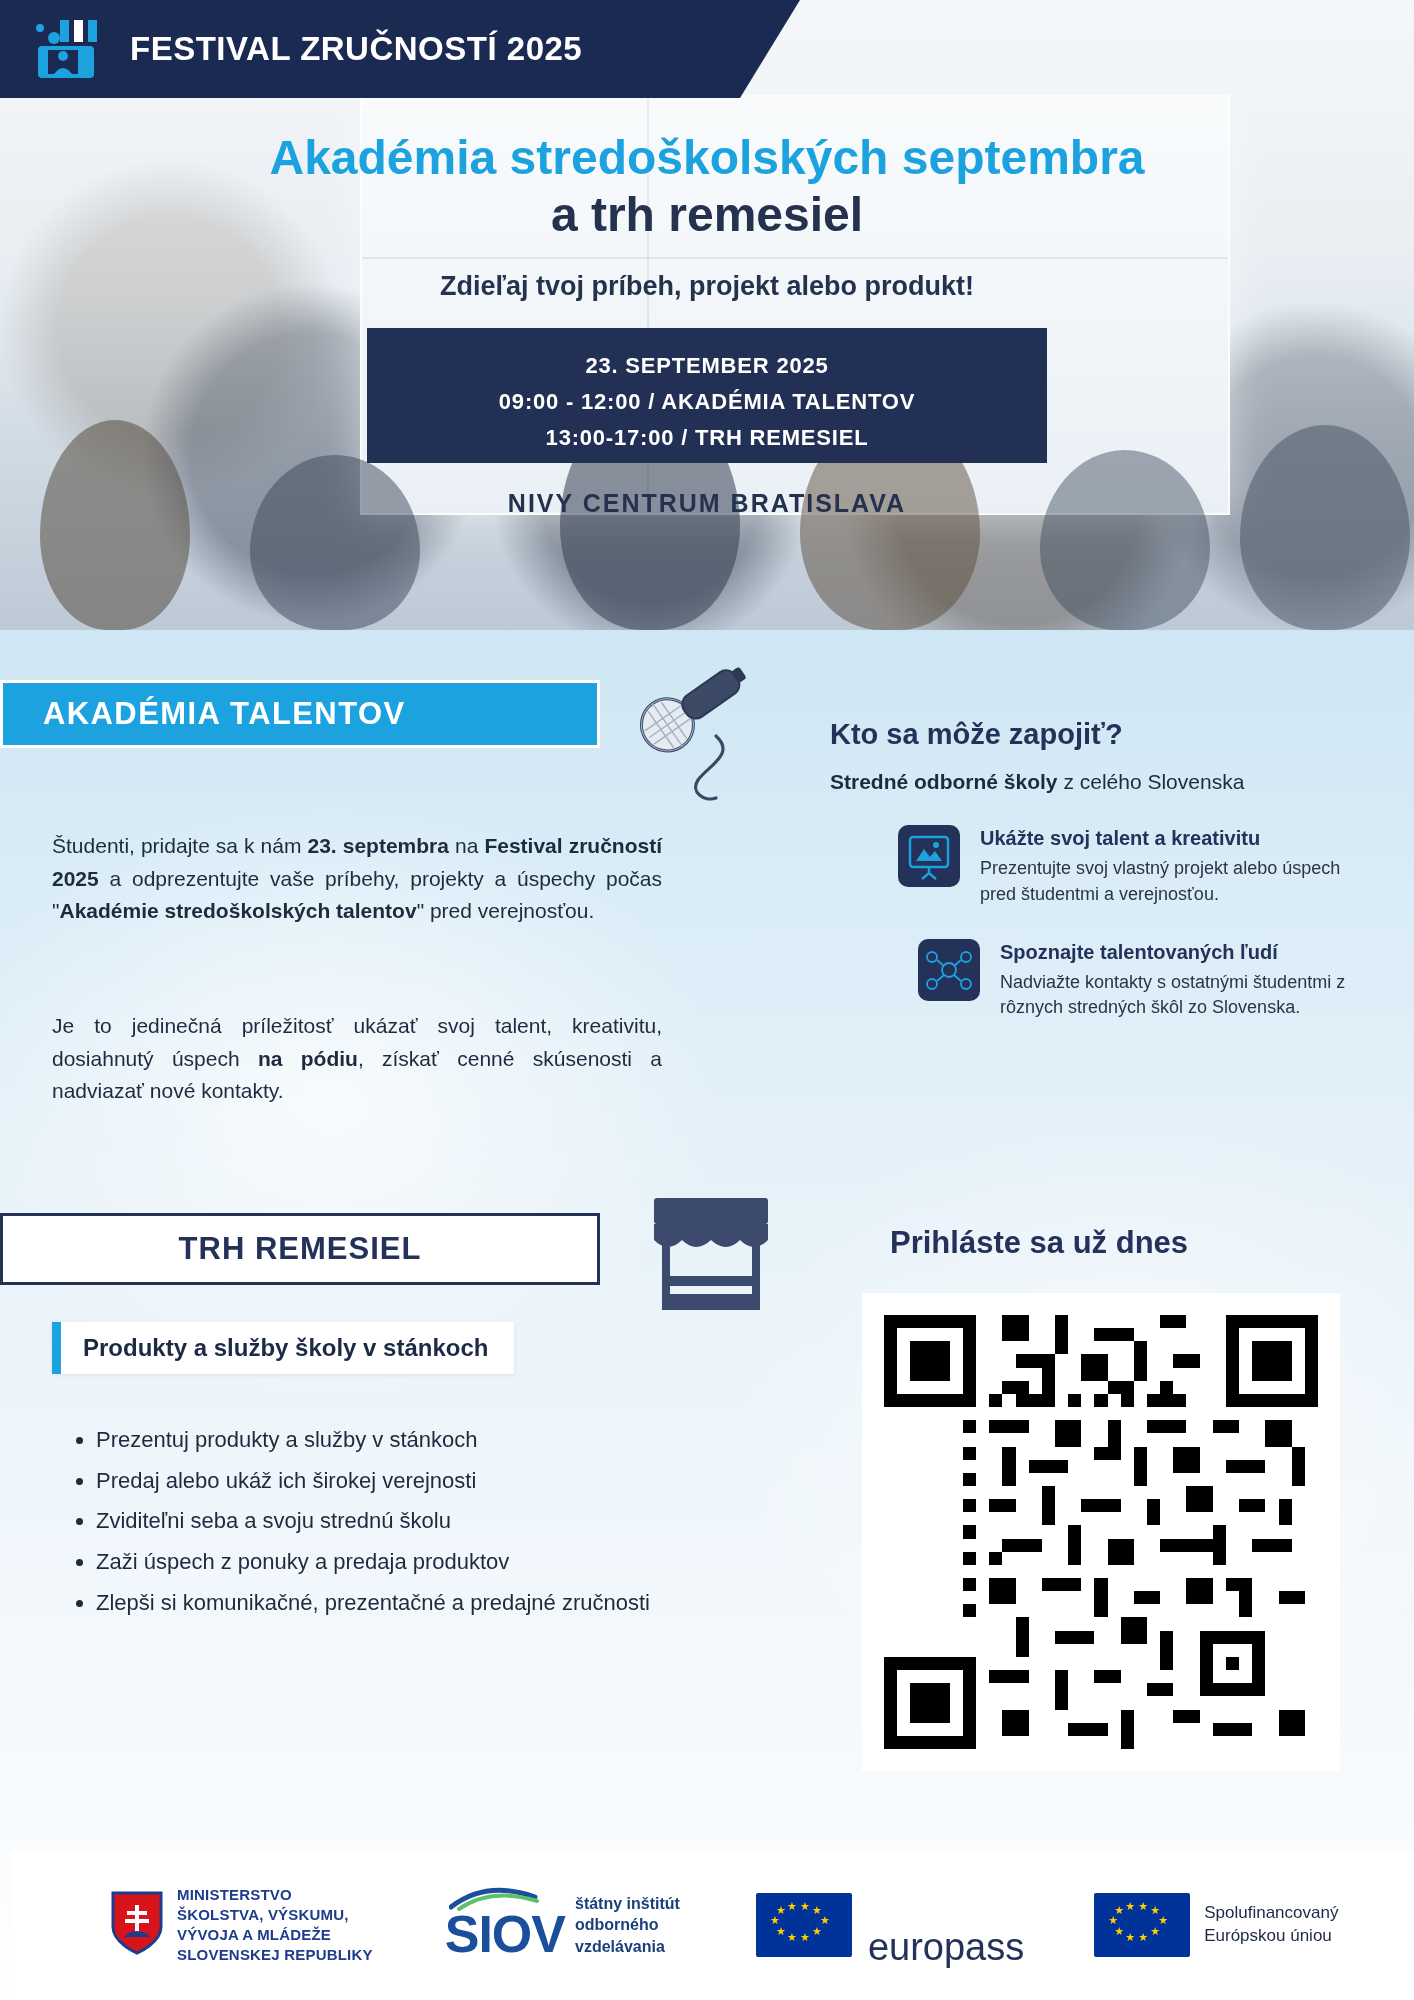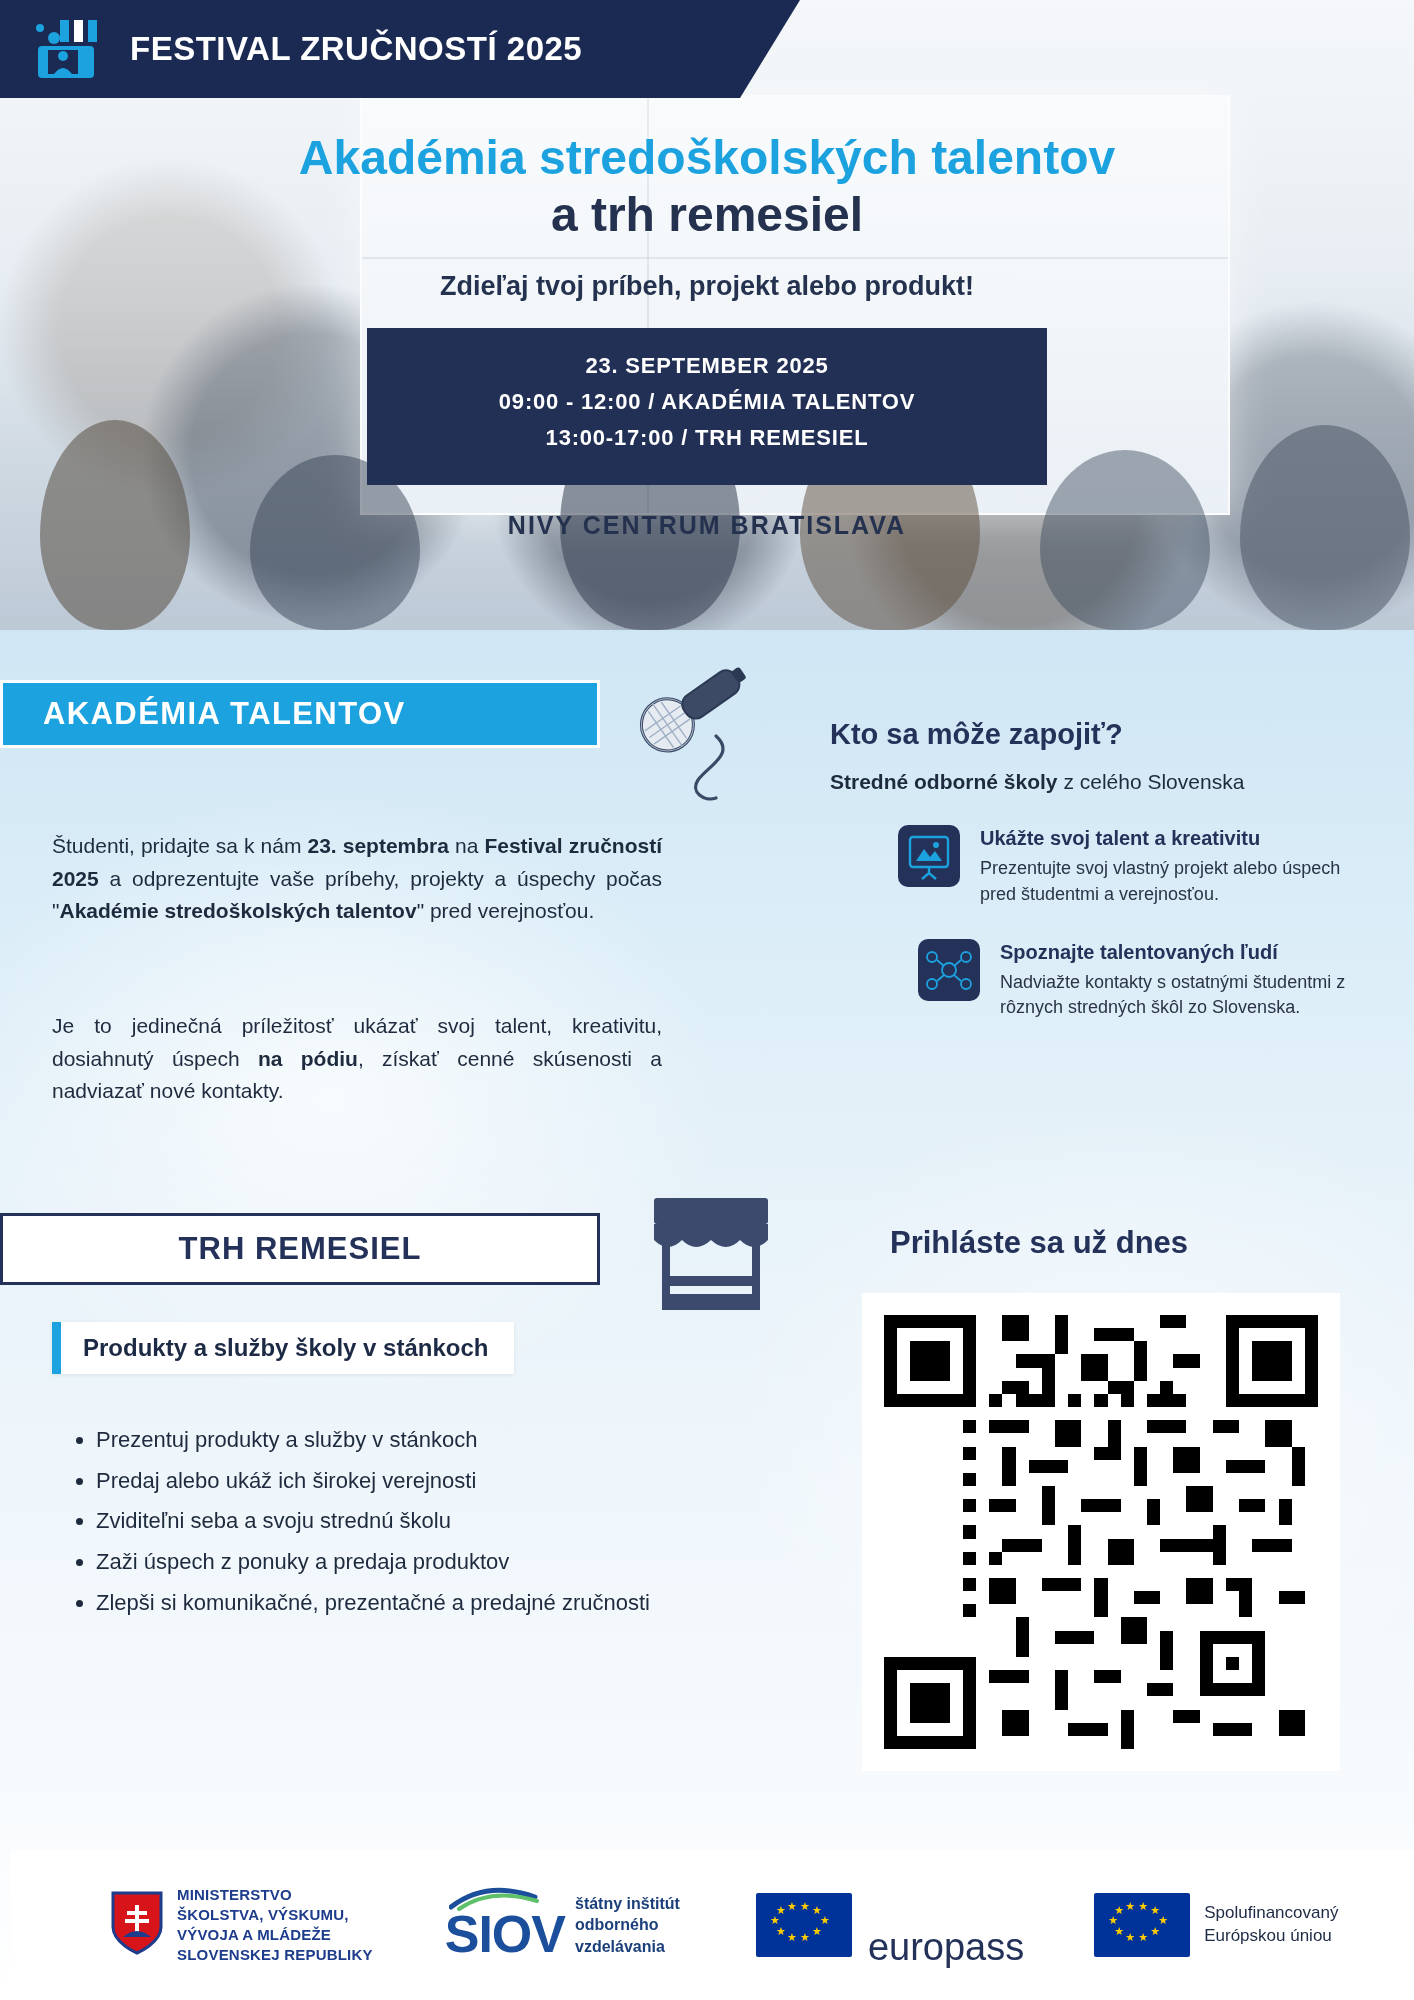--- a/index.html
+++ b/index.html
@@ -78,21 +78,21 @@
   .hero-text { position: absolute; left: 0; right: 0; top: 130px; text-align: center; z-index: 4; }
   .hero-h1 {
     font-size: 48px; font-weight: 700; color: #1CA2DF; line-height: 1.18;
     margin: 0; text-shadow: 0 1px 0 rgba(255,255,255,.6);
   }
   .hero-h1 .l2 { color: #25324f; display: block; }
   .hero-sub {
     margin-top: 28px; font-size: 27px; font-weight: 700; color: #24324f;
   }
   .hero-box {
-    margin: 26px auto 0; width: 680px; padding: 20px 10px 30px;
+    margin: 26px auto 0; width: 680px; padding: 20px 10px 8px;
     background: #233055; color: #fff; text-align: center;
     font-weight: 700; font-size: 22px; line-height: 1.62; letter-spacing: .8px;
   }
   .hero-place {
     margin-top: 26px; font-size: 25px; font-weight: 700; color: #25324f; letter-spacing: 2px;
   }
 
   
   .sheet {
     position: relative;
@@ -227,21 +227,21 @@
         <path d="M18 34 h30 v24 h-30 z" fill="#1b2a52"></path>
         <circle cx="33" cy="40" r="5" fill="#1CA2DF"></circle>
         <path d="M24 58 q9 -12 18 0 z" fill="#1CA2DF"></path>
       </svg>
     </div>
     <div class="ribbon-title">FESTIVAL ZRUČNOSTÍ 2025</div>
   </div>
 
   <div class="hero-text">
     <h1 class="hero-h1">
-      <span>Akadémia stredoškolských talentov</span>
+      <span>Akadémia stredoškolských septembra</span>
       <span class="l2">a trh remesiel</span>
     </h1>
     <div class="hero-sub">Zdieľaj tvoj príbeh, projekt alebo produkt!</div>
     <div class="hero-box">
       <div>23. SEPTEMBER 2025</div>
       <div>09:00 - 12:00 / AKADÉMIA TALENTOV</div>
       <div>13:00-17:00 / TRH REMESIEL</div>
     </div>
     <div class="hero-place">NIVY CENTRUM BRATISLAVA</div>
   </div>

